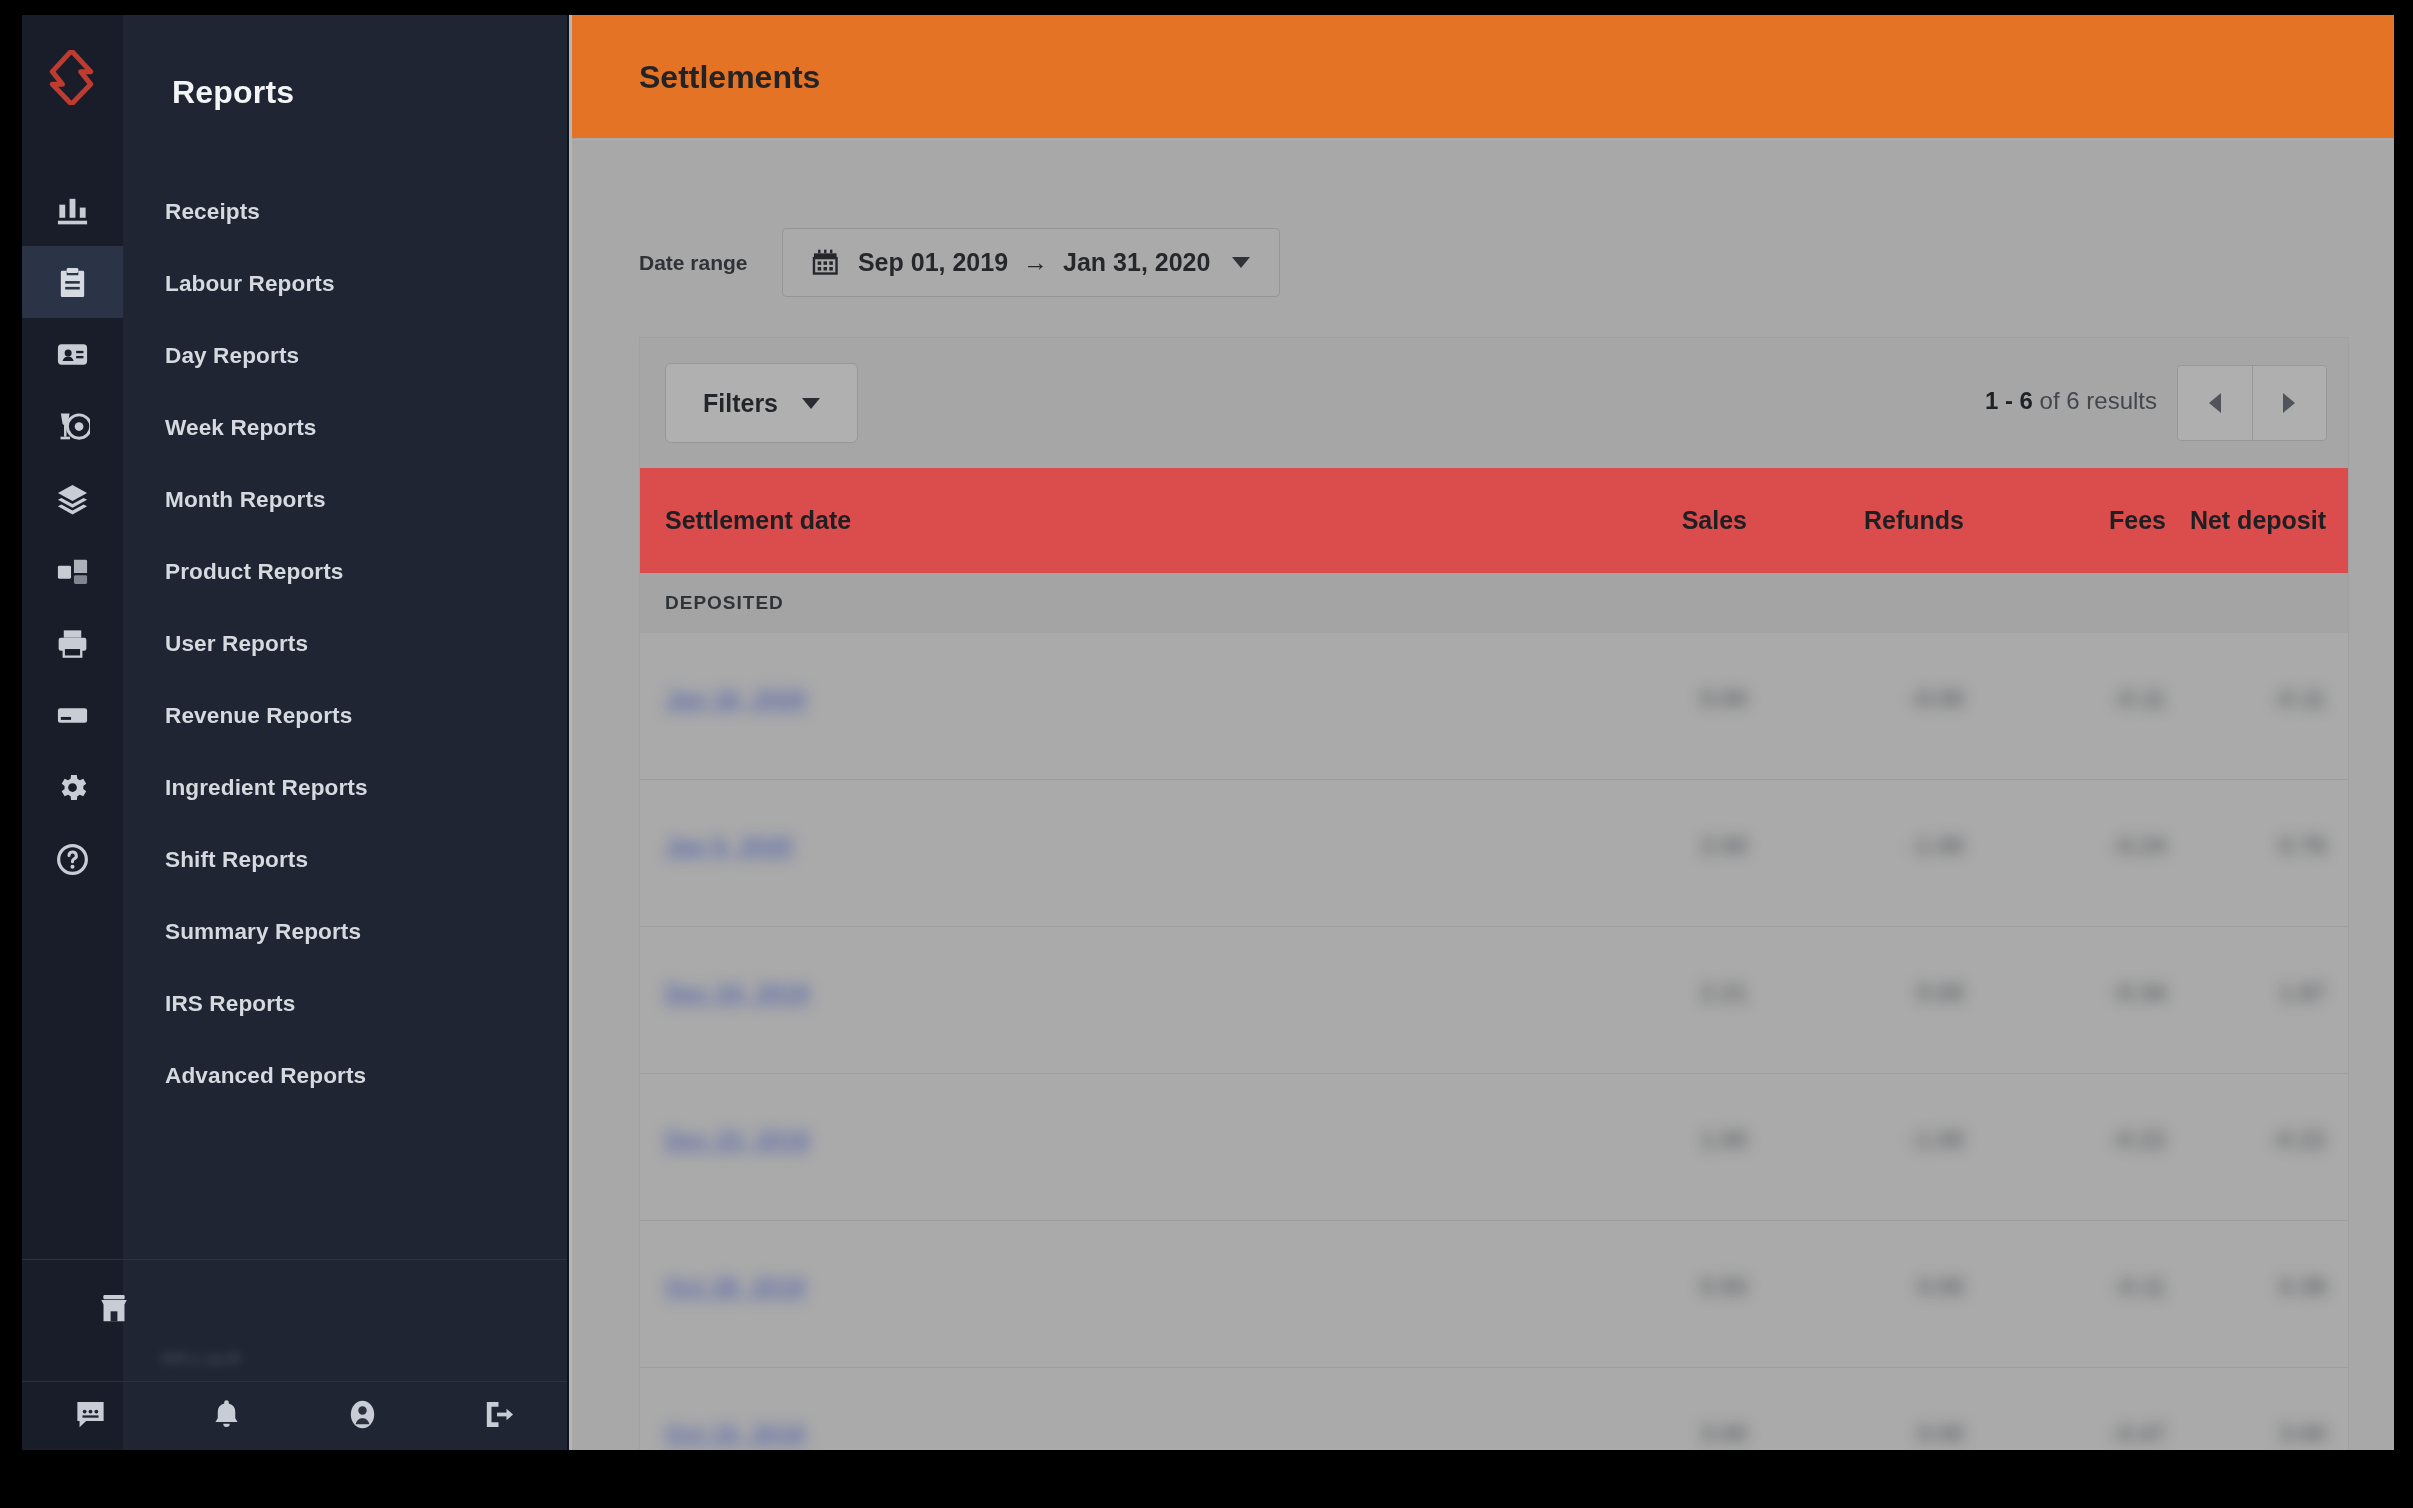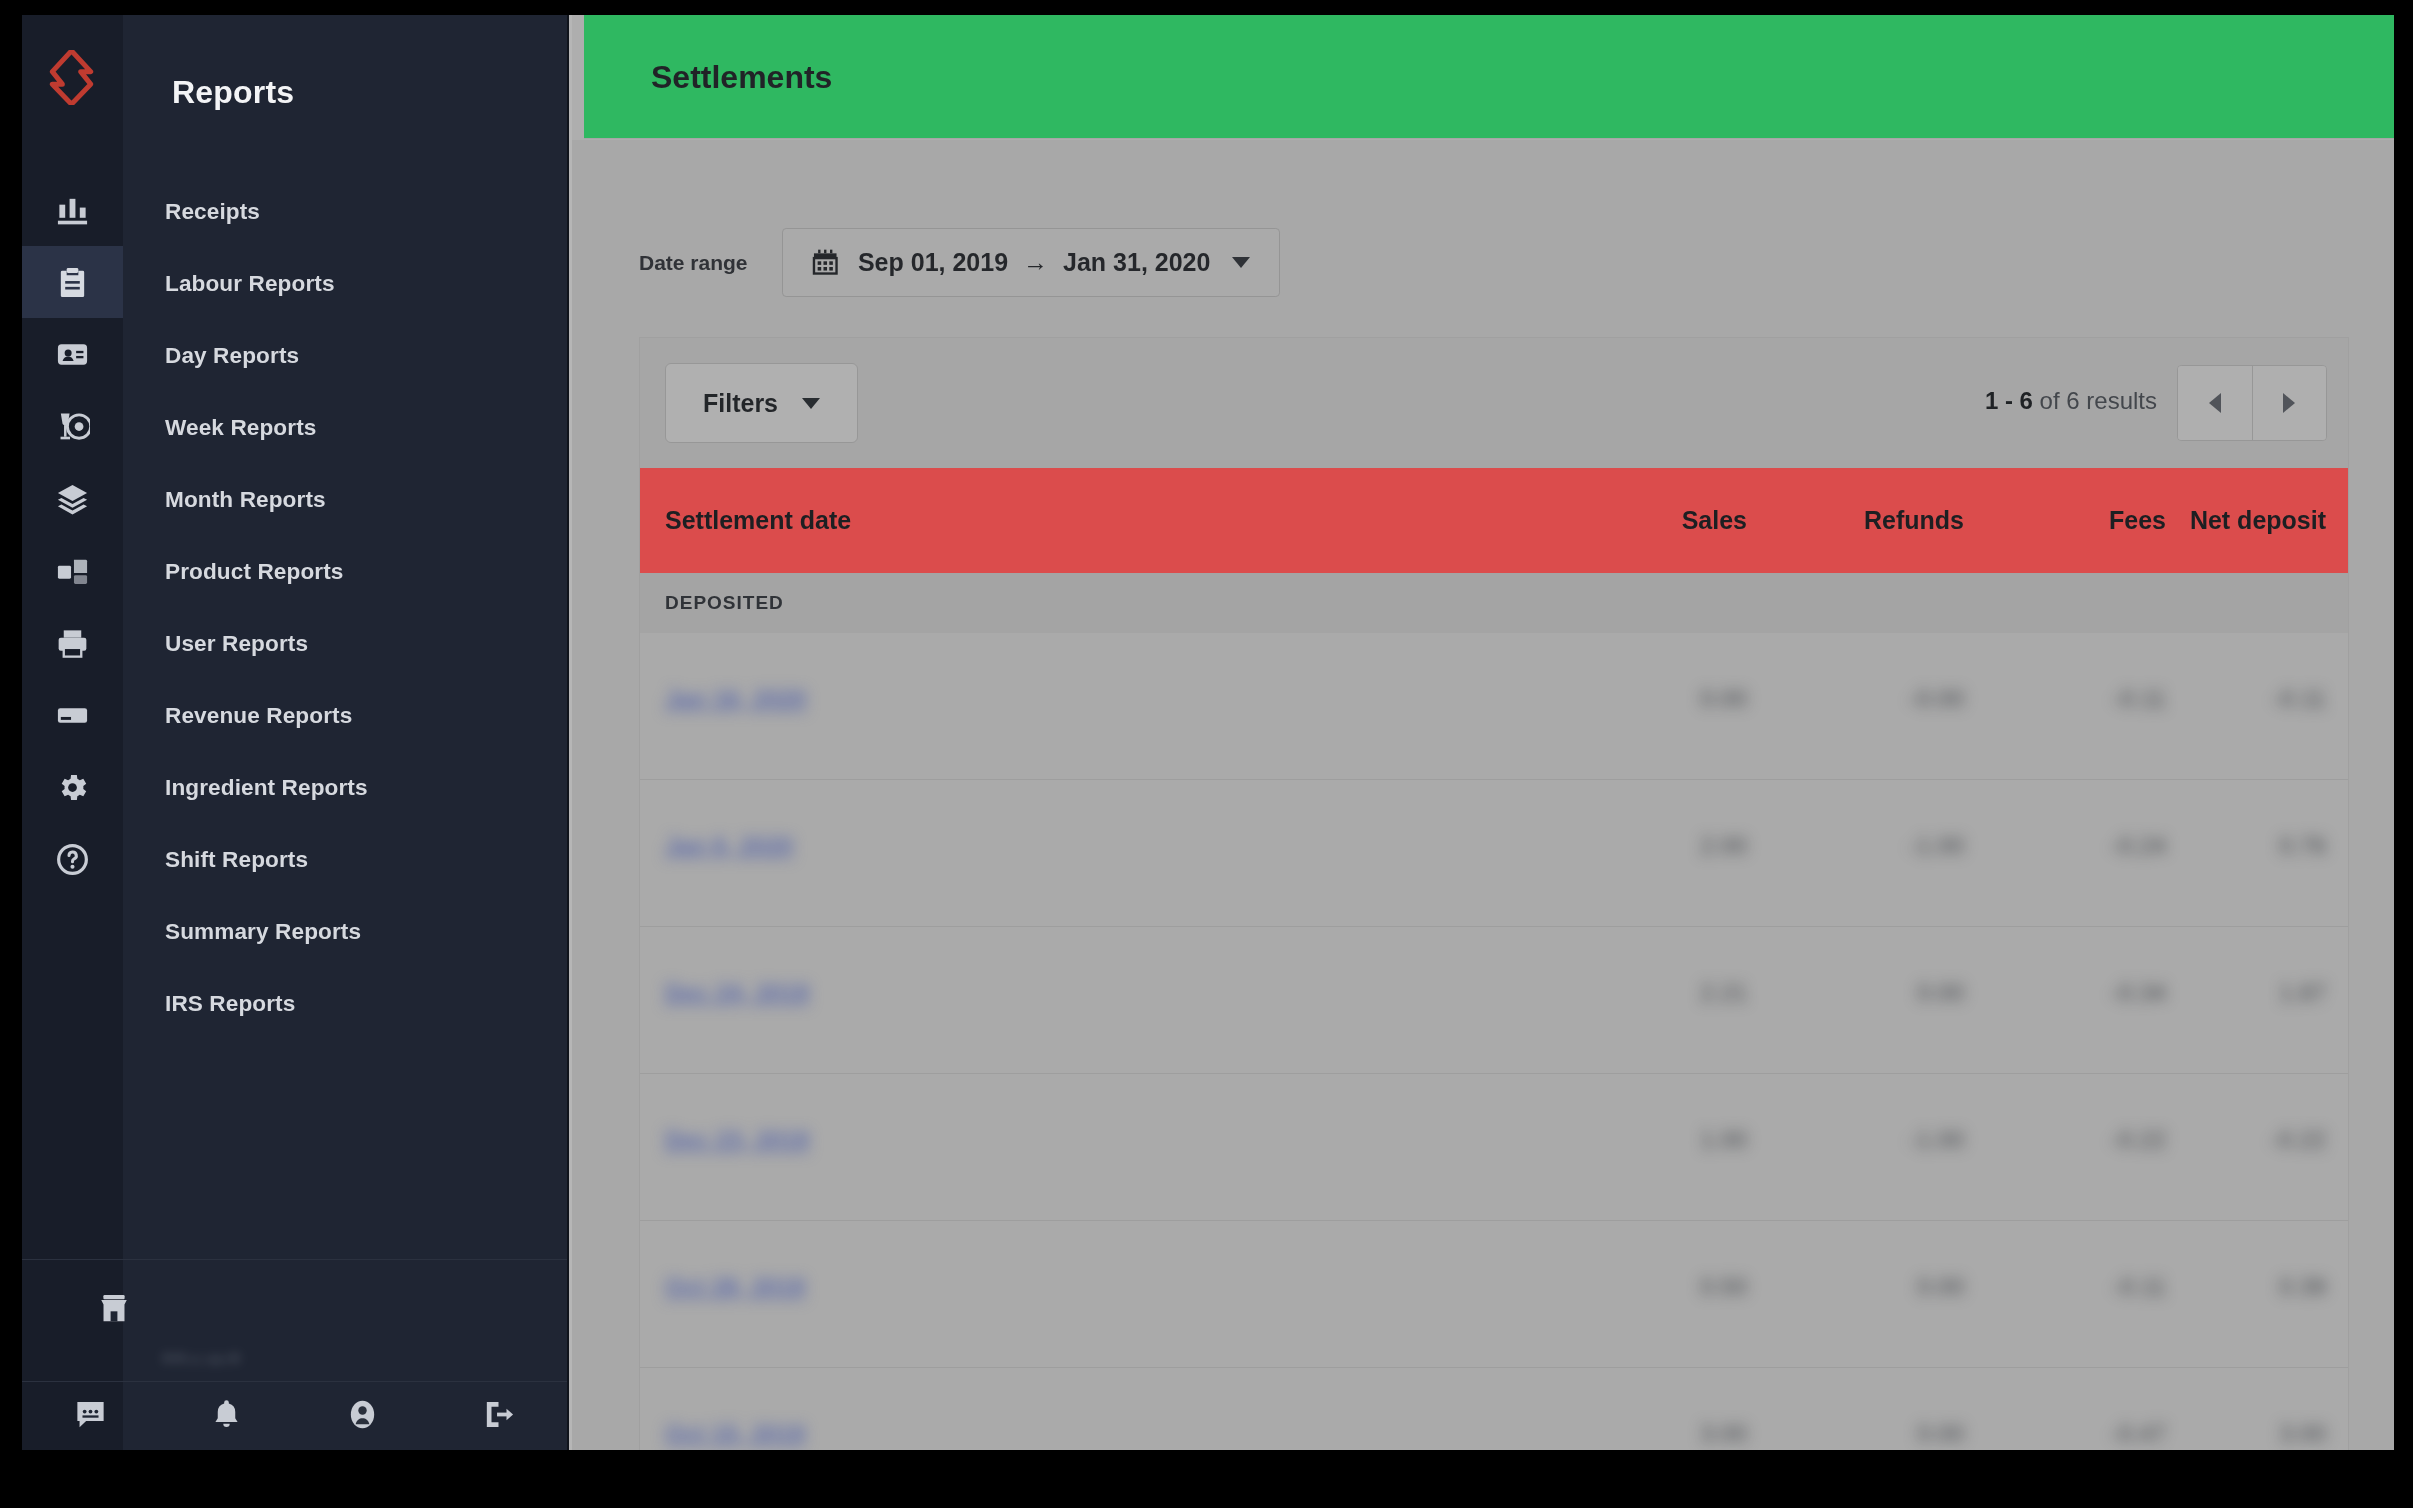--- a/index.html
+++ b/index.html
@@ -126,23 +126,23 @@
 
   
   .main {
     position: absolute;
     left: 550px; top: 0;
     width: 1822px; height: 1435px;
     background: #b9b9b9;
   }
   .page-header {
     position: absolute;
-    left: 12px; top: 0;
+    left: 0; top: 0;
     width: 1822px; height: 124px;
-    background: #22c55e;
+    background: #f97316;
     border-bottom: 0.8px solid #b0b0b0;
   }
   .page-title {
     position: absolute;
     left: 67px; top: 44px;
     font-size: 32px;
     font-weight: bold;
     color: #111418;
   }
 
@@ -493,20 +493,23 @@
               <span>Ingredient Reports</span>
             </div>
           <div class="nav-item">
               <span>Shift Reports</span>
             </div>
           <div class="nav-item">
               <span>Summary Reports</span>
             </div>
           <div class="nav-item">
               <span>IRS Reports</span>
+            </div>
+          <div class="nav-item">
+              <span>Advanced Reports</span>
             </div>
         </div>
       </div>
 
       <div class="nav-divider"></div>
 
       <div class="store-block">
         <span class="store-icon">
           <svg width="34" height="35" viewBox="0 0 24 24" fill="#c8ccd4">
             <rect x="4.5" y="2.5" width="15" height="3" rx="0.8"></rect>

